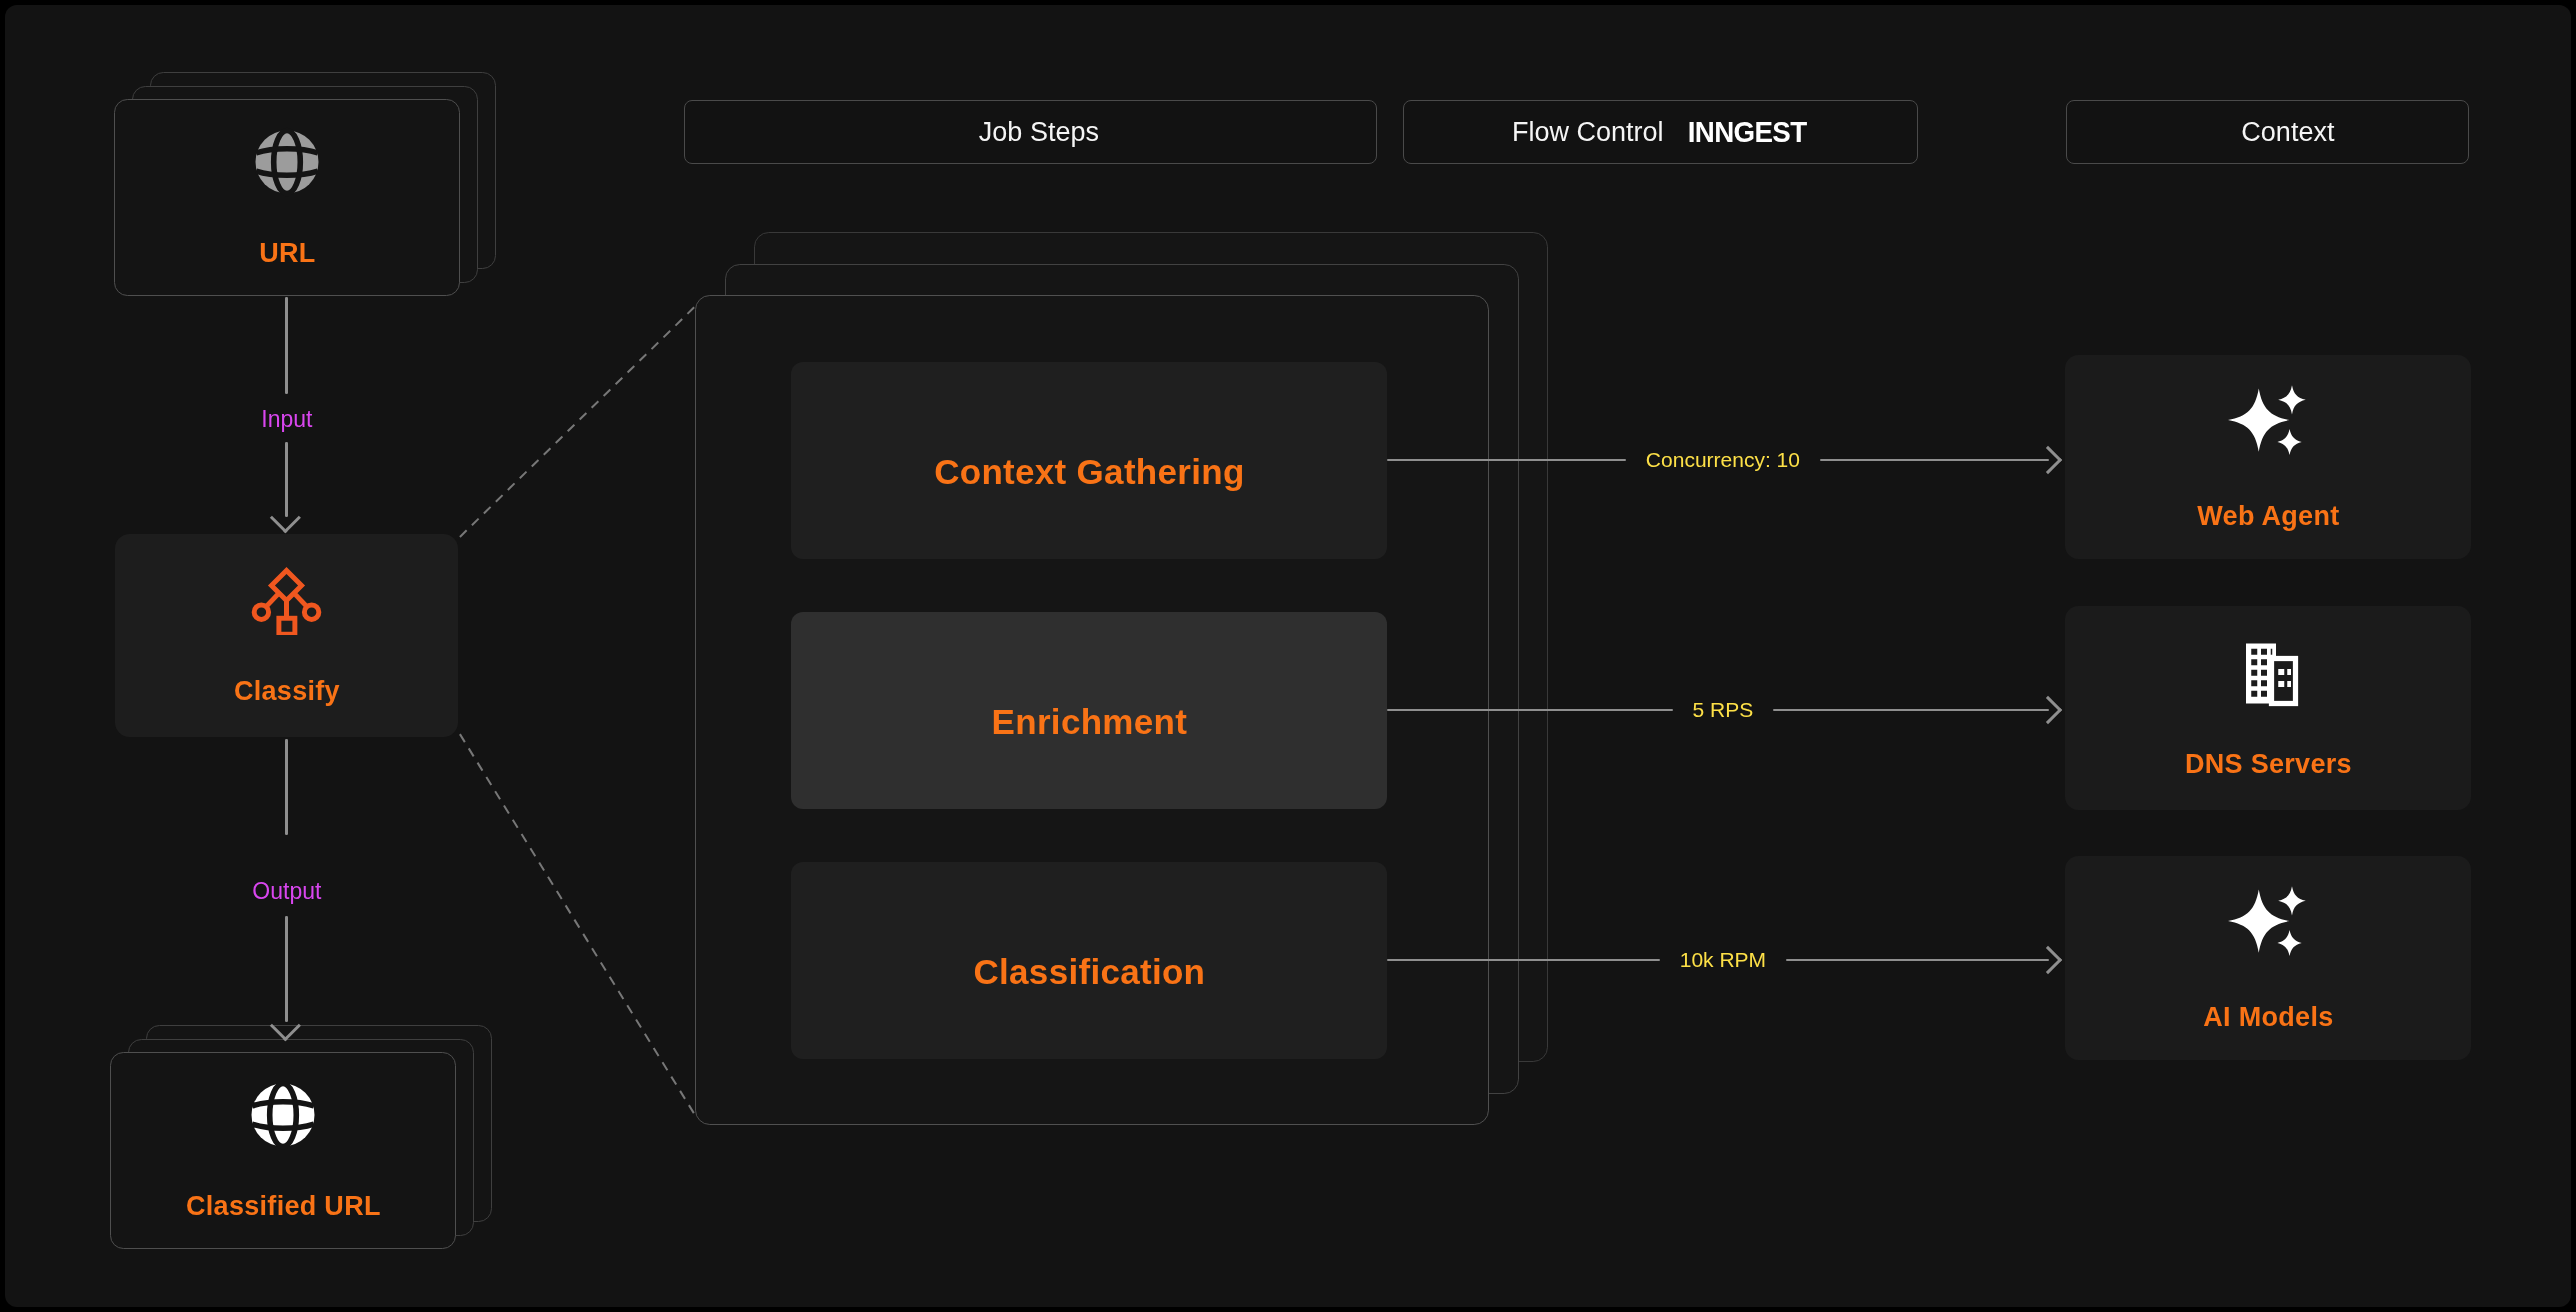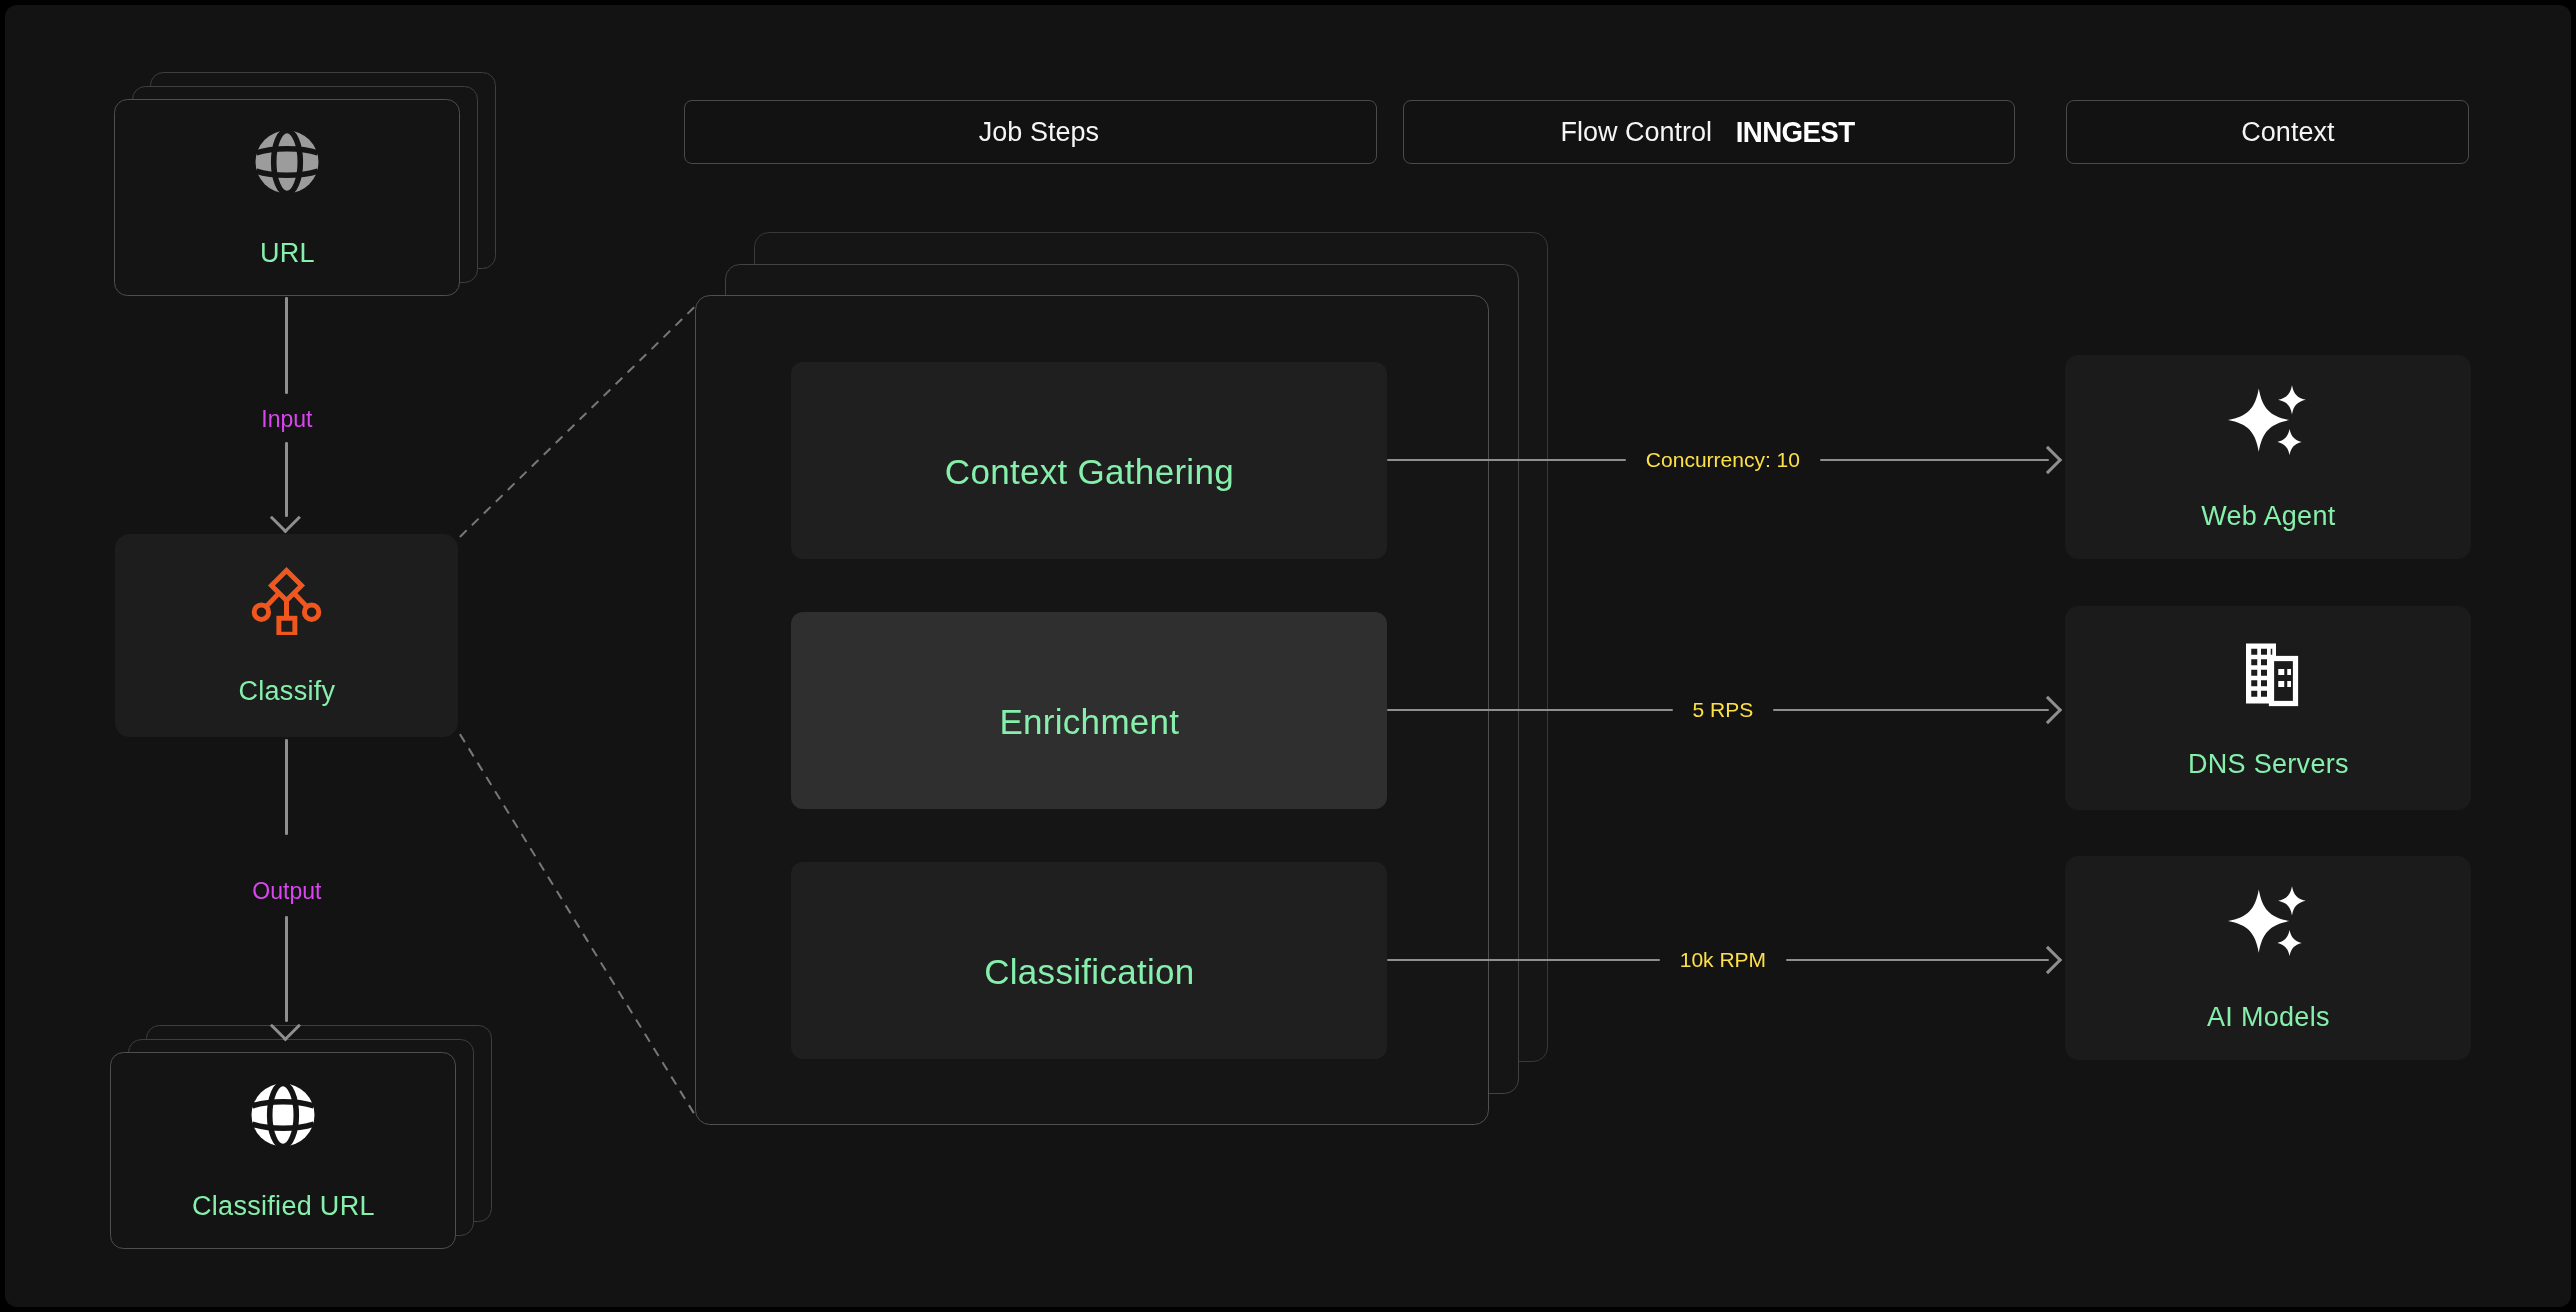--- a/index.html
+++ b/index.html
@@ -1,20 +1,20 @@
 <!DOCTYPE html>
 <html style="font-size:10.7px"><head>
 <meta charset="utf-8">
 <style>
   * { margin:0; padding:0; box-sizing:border-box; }
   html,body { background:#000; width:2576px; height:1312px; overflow:hidden;
               font-family:"Liberation Sans", sans-serif; color:#f5f5f5; }
   .canvas { position:absolute; left:5.4px; top:5.4px; right:5.4px; bottom:5.4px;
             background:#131313; border-radius:12px; overflow:hidden; }
-  .card-label { font-size:27px; font-weight:400; color:#86efac; letter-spacing:0.3px;margin-top:23px; }
+  .card-label { font-size:27px; font-weight:700; color:#f97316; letter-spacing:0.3px;margin-top:23px; }
 
   
   .stack { position:absolute; }
   .stack .sheet { position:absolute; width:346px; height:197px; border-radius:13.4px;
                   background:#141414; border:1.3px solid #3f3f3f; }
   .stack .sheet.mid  { left:18px; top:-13.4px; z-index:2; }
   .stack .sheet.back { left:36px; top:-27px; z-index:1; }
   .stack .front { position:absolute; left:0; top:0; width:346px; height:197px; z-index:3;
                   background:#141414; border:1.3px solid #4f4f4f; border-radius:13.4px;
                   display:flex; flex-direction:column; align-items:center; justify-content:center; gap:17.4px; }
@@ -127,21 +127,21 @@
         <path d="M6 37 C30 29 70 29 94 37" fill="none" stroke="#141414" stroke-width="8"></path>
         <path d="M6 63 C30 71 70 71 94 63" fill="none" stroke="#141414" stroke-width="8"></path>
       </svg>
       <div class="card-label">Classified URL</div>
     </div>
   </div>
 
   <div class="col-header" style="left:679px; top:95px; width:693px;padding-left:16px;">
     <span>Job Steps</span>
   </div>
-  <div class="col-header" style="left:1398px; top:95px; width:612px;">
+  <div class="col-header" style="left:1398px; top:95px; width:515px;">
     <span>Flow Control</span>
     <span class="logo">INNGEST</span>
   </div>
   <div class="col-header" style="left:2061px; top:95px; width:403px;padding-left:40px;">
     <span>Context</span>
   </div>
 
   <div class="panel back"></div>
   <div class="panel mid"></div>
   <div class="panel front">

